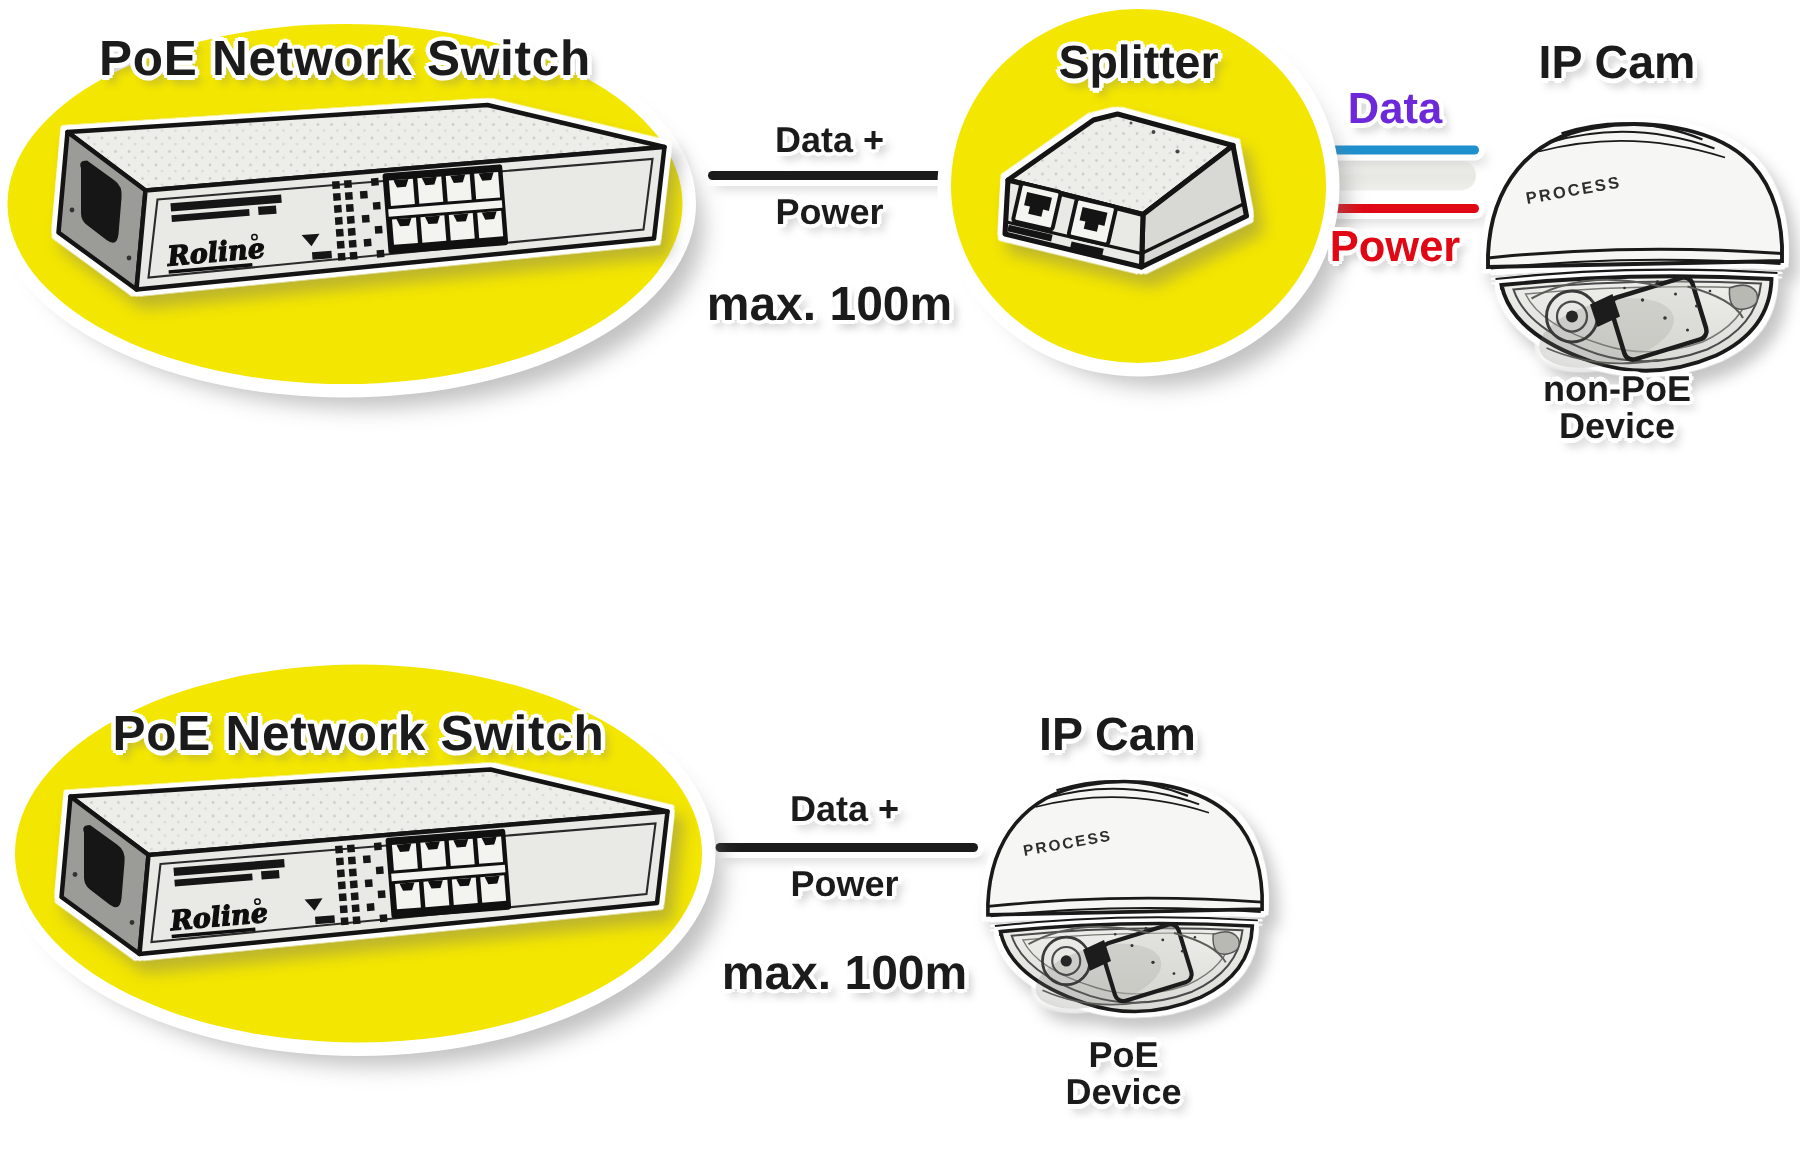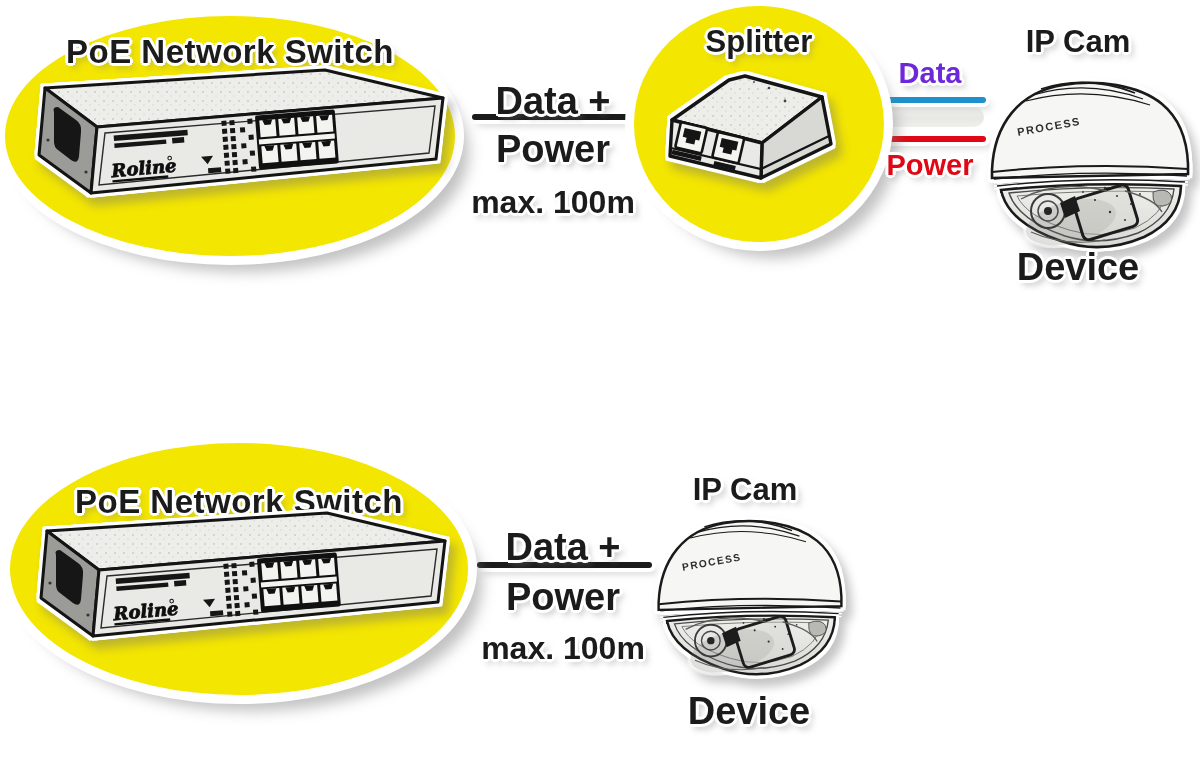--- a/index.html
+++ b/index.html
@@ -7,22 +7,22 @@
         font-family:"Liberation Sans","DejaVu Sans",sans-serif;}
 
   
   .bubble{position:absolute;background:#f3e600;border-radius:50%;
           box-shadow:0 0 0 9px #ffffff, 14px 16px 14px rgba(120,120,120,.45);}
 
   
   .lbl{position:absolute;font-weight:bold;color:#1b1b1b;text-align:center;line-height:1.04;
        text-shadow:-2px -2px 0 #fff,2px -2px 0 #fff,-2px 2px 0 #fff,2px 2px 0 #fff,
                    -3px 0 0 #fff,3px 0 0 #fff,0 -3px 0 #fff,0 3px 0 #fff,4px 5px 6px rgba(120,120,120,.45);}
-  .t-title{font-size:33px;letter-spacing:.5px;margin-top:13px;}
-  .t-big{font-size:38px;}
+  .t-title{font-size:33px;letter-spacing:.5px;}
+  .t-big{font-size:24px;}
   .t-mid{font-size:31px;}
   .t-note{font-size:32px;}
   .t-blue{color:#6d28d9;font-size:29px;}
   .t-red{color:#e00814;font-size:29px;}
 
   
   .wire{position:absolute;border-radius:3px;box-shadow:0 0 0 4px #ffffff,5px 6px 7px rgba(130,130,130,.35);}
   .wire.black{background:#1b1b1b;height:6px;}
   .wire.blue{background:#1e90ce;height:6px;}
   .wire.red{background:#e00814;height:6px;}
@@ -213,36 +213,38 @@
     </svg>
 
   <div class="lbl t-blue" style="left:866px;top:58px;width:128px;">Data</div>
   <div class="lbl t-red" style="left:866px;top:150px;width:128px;">Power</div>
 
   <div class="lbl t-mid" style="left:998px;top:26px;width:160px;">IP Cam</div>
   <svg class="dev" style="left:985px;top:72px;" width="210" height="178" viewBox="0 0 210 178">
       <use href="#sym-dome"></use>
     </svg>
   <div class="lbl t-big" style="left:998px;top:248px;width:160px;">
+    <div>non-PoE</div>
     <div>Device</div>
   </div>
 
   <div class="wire black" style="left:477px;top:562px;width:175px;"></div>
 
   <div class="bubble" style="left:10px;top:443px;width:458px;height:252px;"></div>
   <div class="lbl t-title" style="left:10px;top:472px;width:458px;">PoE Network Switch</div>
   <svg class="dev" style="left:32px;top:505px;" width="440" height="160" viewBox="0 0 440 160">
       <use href="#sym-switch"></use>
     </svg>
 
   <div class="lbl t-big" style="left:480px;top:528px;width:166px;">Data +</div>
   <div class="lbl t-big" style="left:480px;top:578px;width:166px;">Power</div>
   <div class="lbl t-note" style="left:480px;top:632px;width:166px;">max. 100m</div>
 
   <div class="lbl t-mid" style="left:665px;top:474px;width:160px;">IP Cam</div>
   <svg class="dev" style="left:652px;top:511px;" width="196" height="166" viewBox="0 0 210 178">
       <use href="#sym-dome"></use>
     </svg>
   <div class="lbl t-big" style="left:669px;top:692px;width:160px;">
+    <div>PoE</div>
     <div>Device</div>
   </div>
 
 </div>
 
 </body></html>

